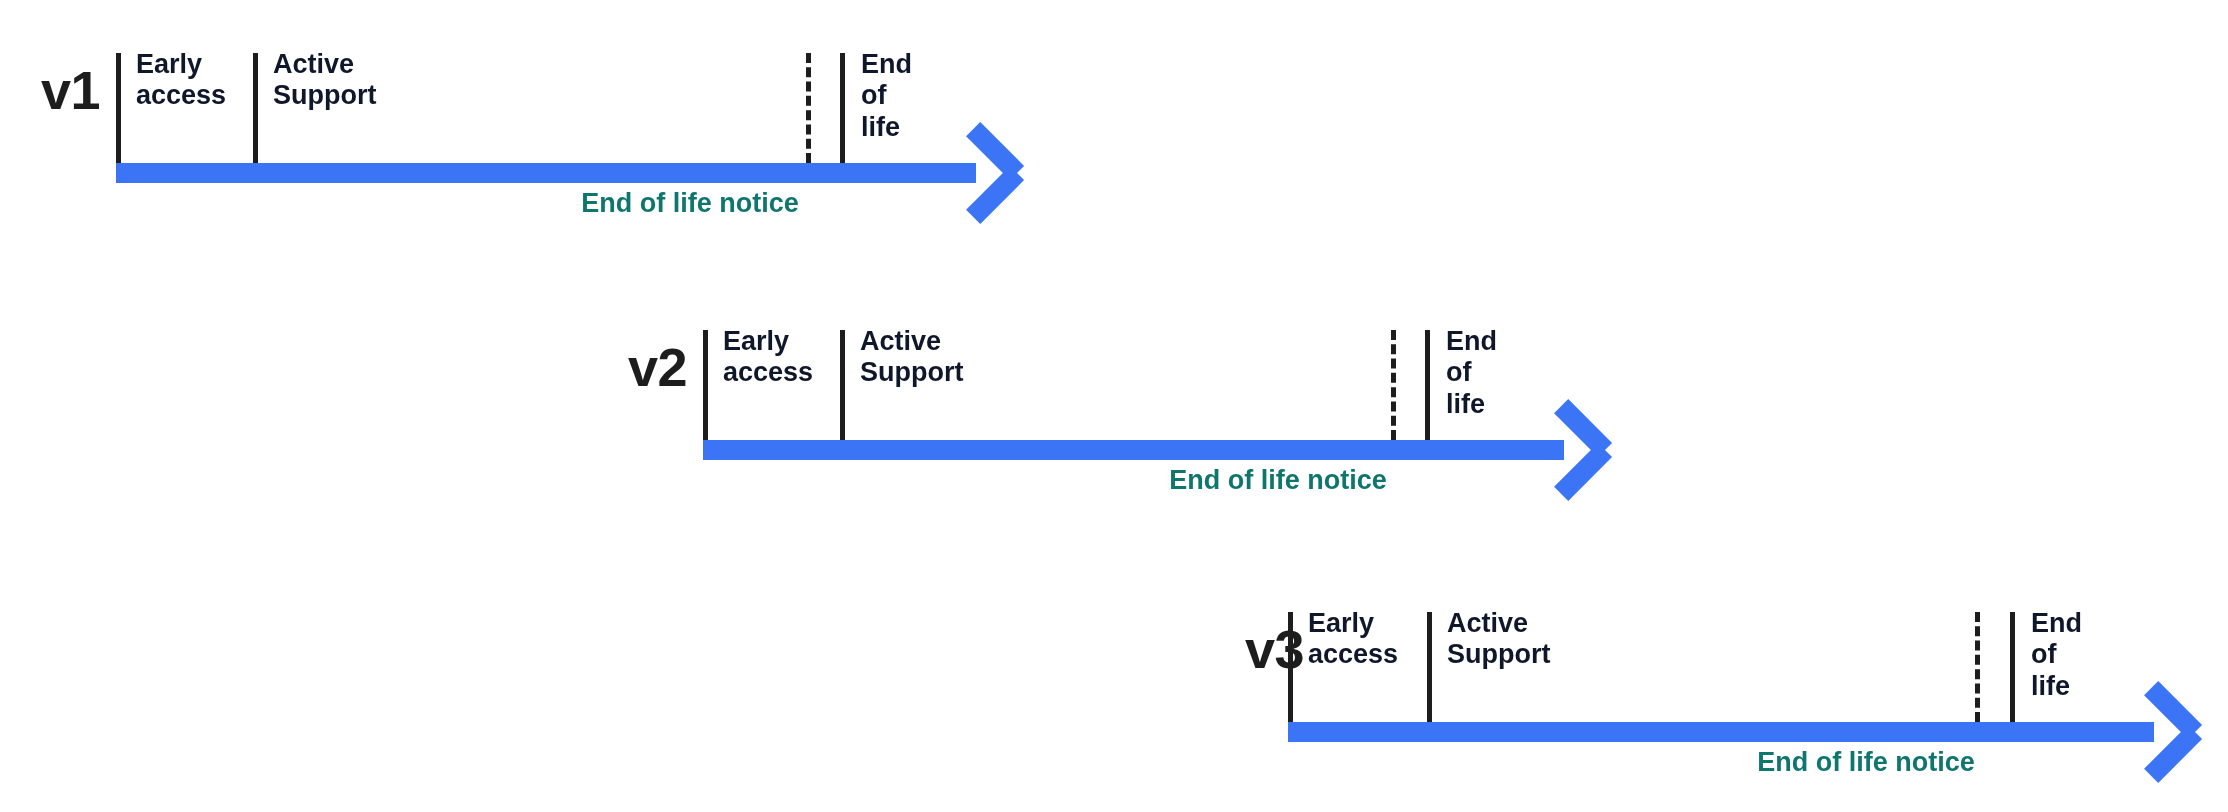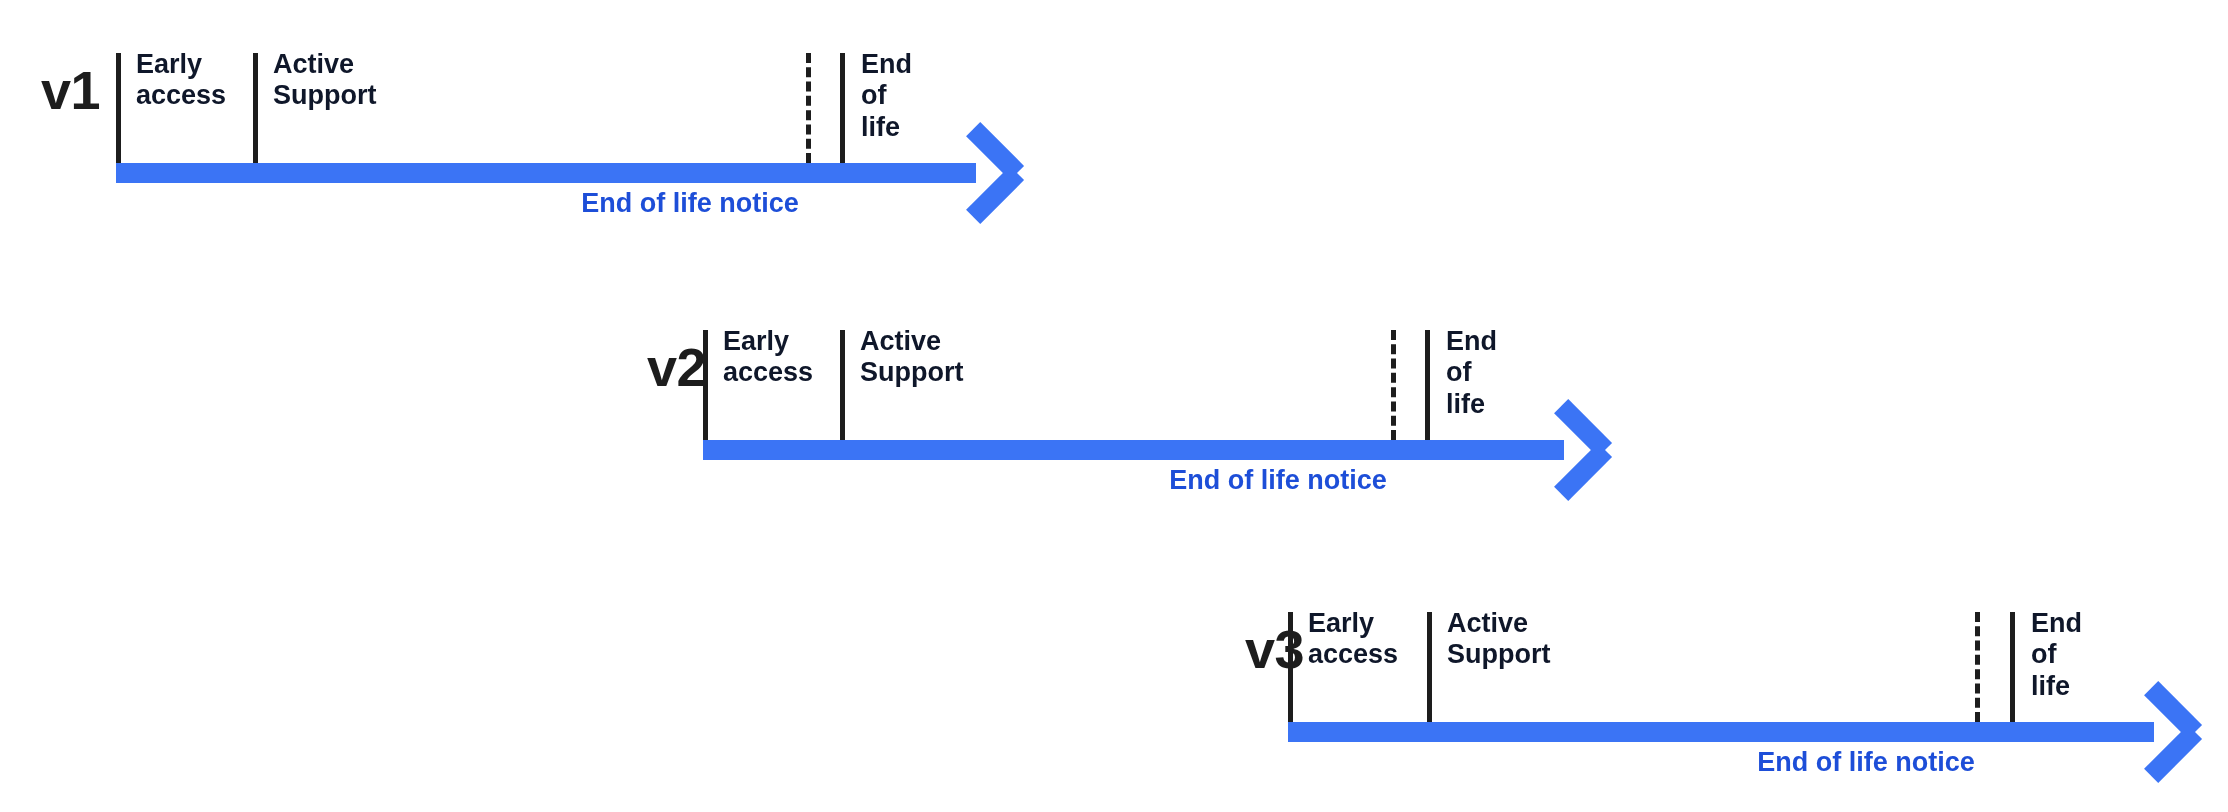--- a/index.html
+++ b/index.html
@@ -60,21 +60,21 @@
     position:absolute;
     display:block;
     background:#3b74f5;
   }
 
   
   .notice-label{
     position:absolute;
     font-size:27px;
     font-weight:700;
-    color:#1d4ed8;
+    color:#0f766e;
     white-space:nowrap;
     text-align:center;
   }
 </style>
 </head>
 <body>
 
 <div id="stage">
     <div class="timeline">
       <div class="version-label" style="left: -60px; top: 55px; width: 160px;">v1</div>
@@ -87,21 +87,21 @@
       <div class="phase-label" style="left: 273px; top: 41px;">Active Support</div>
       <div class="phase-label" style="left: 861px; top: 41px;">End of life</div>
       <div class="shaft" style="left: 116px; top: 155px; width: 860px; height: 20px; background: rgb(59, 116, 245);"></div>
       <div class="head" style="left: 0px; top: 0px; width: 0px; height: 0px;">
         <i style="width: 62px; height: 20px; background: rgb(59, 116, 245); left: 955px; top: 155px; transform-origin: 100% 50%; transform: rotate(-45deg);"></i>
         <i style="width: 62px; height: 20px; background: rgb(59, 116, 245); left: 955px; top: 155px; transform-origin: 100% 50%; transform: rotate(45deg);"></i>
       </div>
       <div class="notice-label" style="left: 470px; top: 180px; width: 440px;">End of life notice</div>
     </div>
     <div class="timeline">
-      <div class="version-label" style="left: 546px; top: 332px; width: 160px;">v2</div>
+      <div class="version-label" style="left: 527px; top: 332px; width: 160px;">v2</div>
       <div class="vline" style="left: 703px; top: 322px; height: 110px;"></div>
       <div class="vline" style="left: 840px; top: 322px; height: 110px;"></div>
       <div class="vline-dashed" style="left: 1391px; top: 322px; height: 110px;"></div>
       <div class="vline" style="left: 1425px; top: 322px; height: 110px;"></div>
       <div class="phase-label" style="left: 723px; top: 318px;">Early
 access</div>
       <div class="phase-label" style="left: 860px; top: 318px;">Active Support</div>
       <div class="phase-label" style="left: 1446px; top: 318px;">End of life</div>
       <div class="shaft" style="left: 703px; top: 432px; width: 861px; height: 20px; background: rgb(59, 116, 245);"></div>
       <div class="head" style="left: 0px; top: 0px; width: 0px; height: 0px;">

